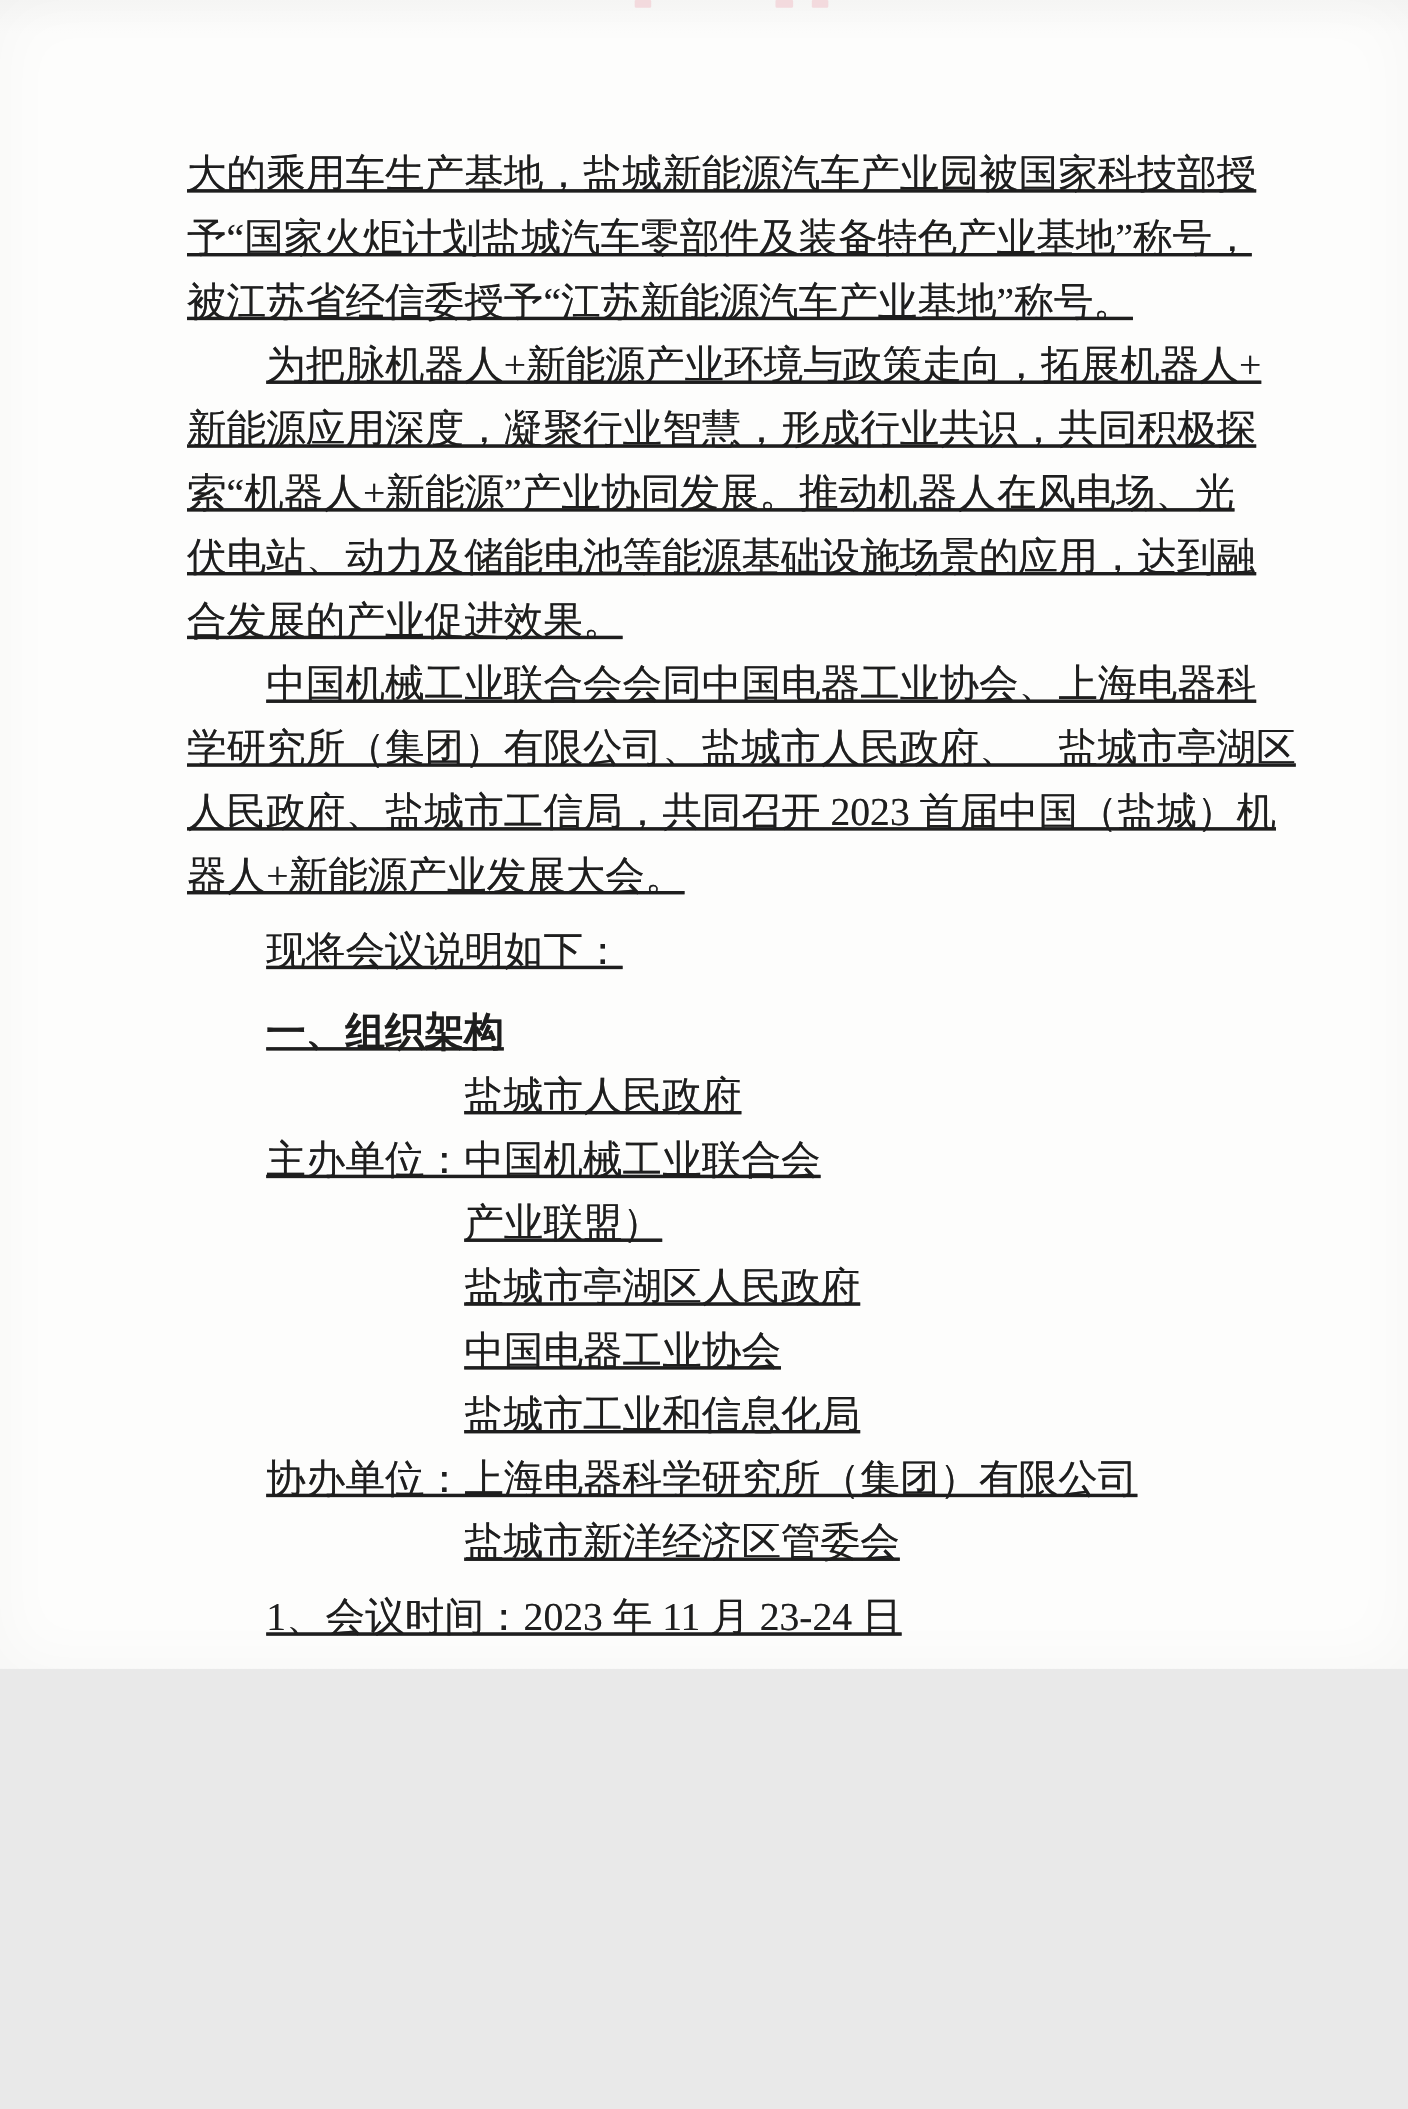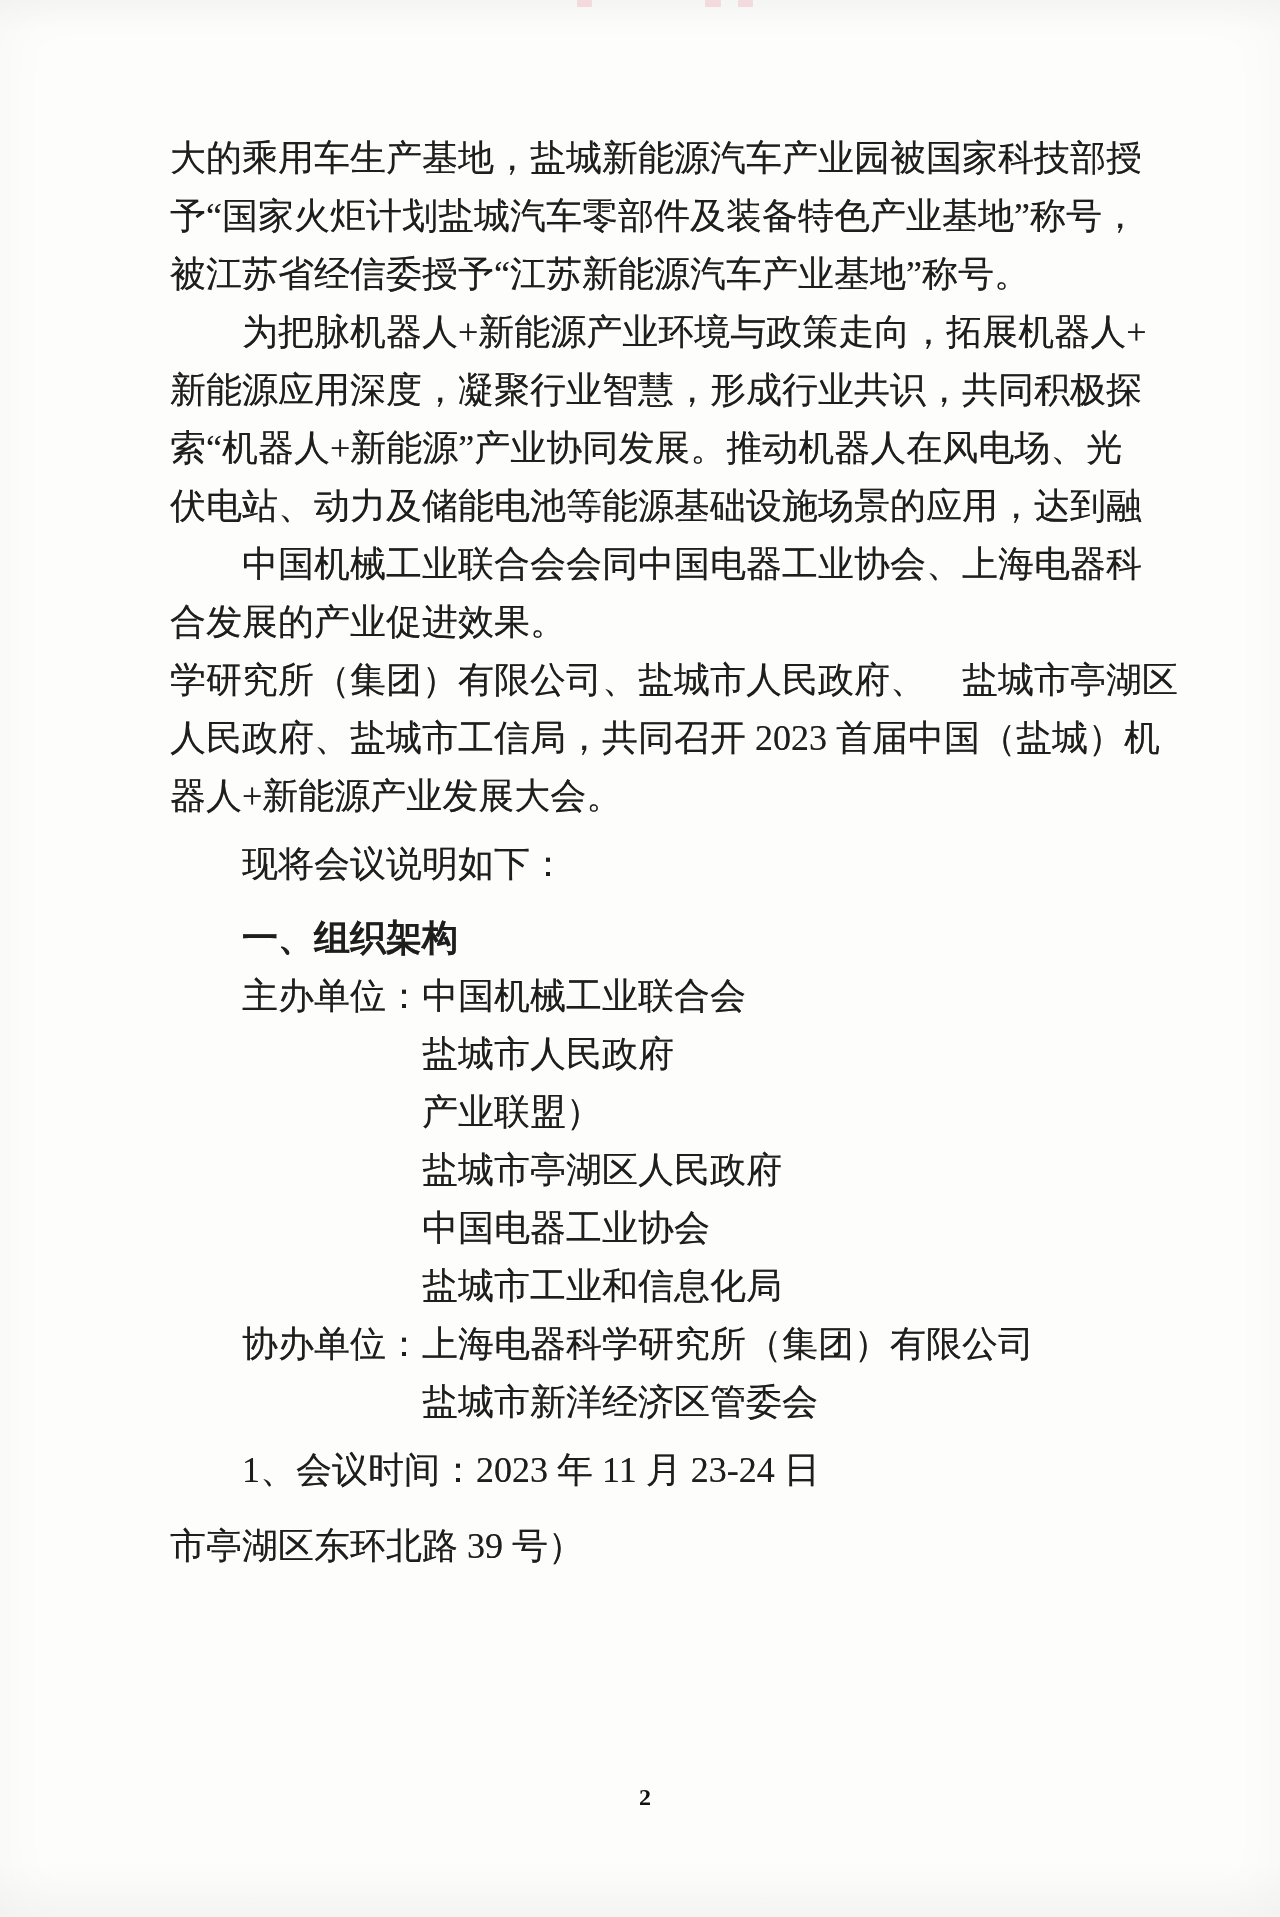--- a/index.html
+++ b/index.html
@@ -3,26 +3,27 @@
 <meta charset="utf-8">
 <style>
   html,body{margin:0;padding:0;}
   body{
     width:1280px;height:1917px;
     background:#e9e9e9;
     font-family:"Liberation Serif","DejaVu Serif",serif;
   }
   .page{
     position:relative;
-    width:1280px;height:1917px;
+    width:1280px;height:1517px;
     background:#fcfcfb;
     background-image:linear-gradient(180deg,#f8f8f7 0,#fdfdfc 30px,#fdfdfc 1860px,#f7f7f6 1917px);
     box-shadow:inset 0 0 60px rgba(0,0,0,0.03);
     overflow:hidden;
     color:#1e1e1e;
+    text-decoration:underline;
   }
   
   .red-mark{position:absolute;top:0;height:7px;border-radius:1px;opacity:.55;}
   .red-mark.m1{left:577px;width:15px;}
   .red-mark.m2{left:705px;width:16px;}
   .red-mark.m3{left:738px;width:15px;}
 
   .doc{
     padding:129px 130px 0 170px;
   }
@@ -61,29 +62,29 @@
   <span class="red-mark m3" style="background: rgb(240, 194, 203);"></span>
 
   <div class="doc" id="doc-body">
       <div class="line flow">大的乘用车生产基地，盐城新能源汽车产业园被国家科技部授</div>
       <div class="line flow">予“国家火炬计划盐城汽车零部件及装备特色产业基地”称号，</div>
       <div class="line flow">被江苏省经信委授予“江苏新能源汽车产业基地”称号。</div>
       <div class="line indent">为把脉机器人+新能源产业环境与政策走向，拓展机器人+</div>
       <div class="line flow">新能源应用深度，凝聚行业智慧，形成行业共识，共同积极探</div>
       <div class="line flow">索“机器人+新能源”产业协同发展。推动机器人在风电场、光</div>
       <div class="line flow">伏电站、动力及储能电池等能源基础设施场景的应用，达到融</div>
+      <div class="line flow">合发展的产业促进效果。</div>
       <div class="line indent">中国机械工业联合会会同中国电器工业协会、上海电器科</div>
-      <div class="line flow">合发展的产业促进效果。</div>
       <div class="line flow">学研究所（集团）有限公司、盐城市人民政府、　盐城市亭湖区</div>
       <div class="line flow">人民政府、盐城市工信局，共同召开 2023 首届中国（盐城）机</div>
       <div class="line flow">器人+新能源产业发展大会。</div>
       <div class="line indent g-p">现将会议说明如下：</div>
       <div class="line heading g-s">一、组织架构</div>
+      <div class="line value">盐城市人民政府</div>
       <div class="line indent">主办单位：中国机械工业联合会</div>
-      <div class="line value">盐城市人民政府</div>
       <div class="line value">产业联盟）</div>
       <div class="line value">盐城市亭湖区人民政府</div>
       <div class="line value">中国电器工业协会</div>
       <div class="line value">盐城市工业和信息化局</div>
       <div class="line indent">协办单位：上海电器科学研究所（集团）有限公司</div>
       <div class="line value">盐城市新洋经济区管委会</div>
       <div class="line indent g-p">1、会议时间：2023 年 11 月 23-24 日</div>
       <div class="line flow g-q">市亭湖区东环北路 39 号）</div>
     </div>
 

